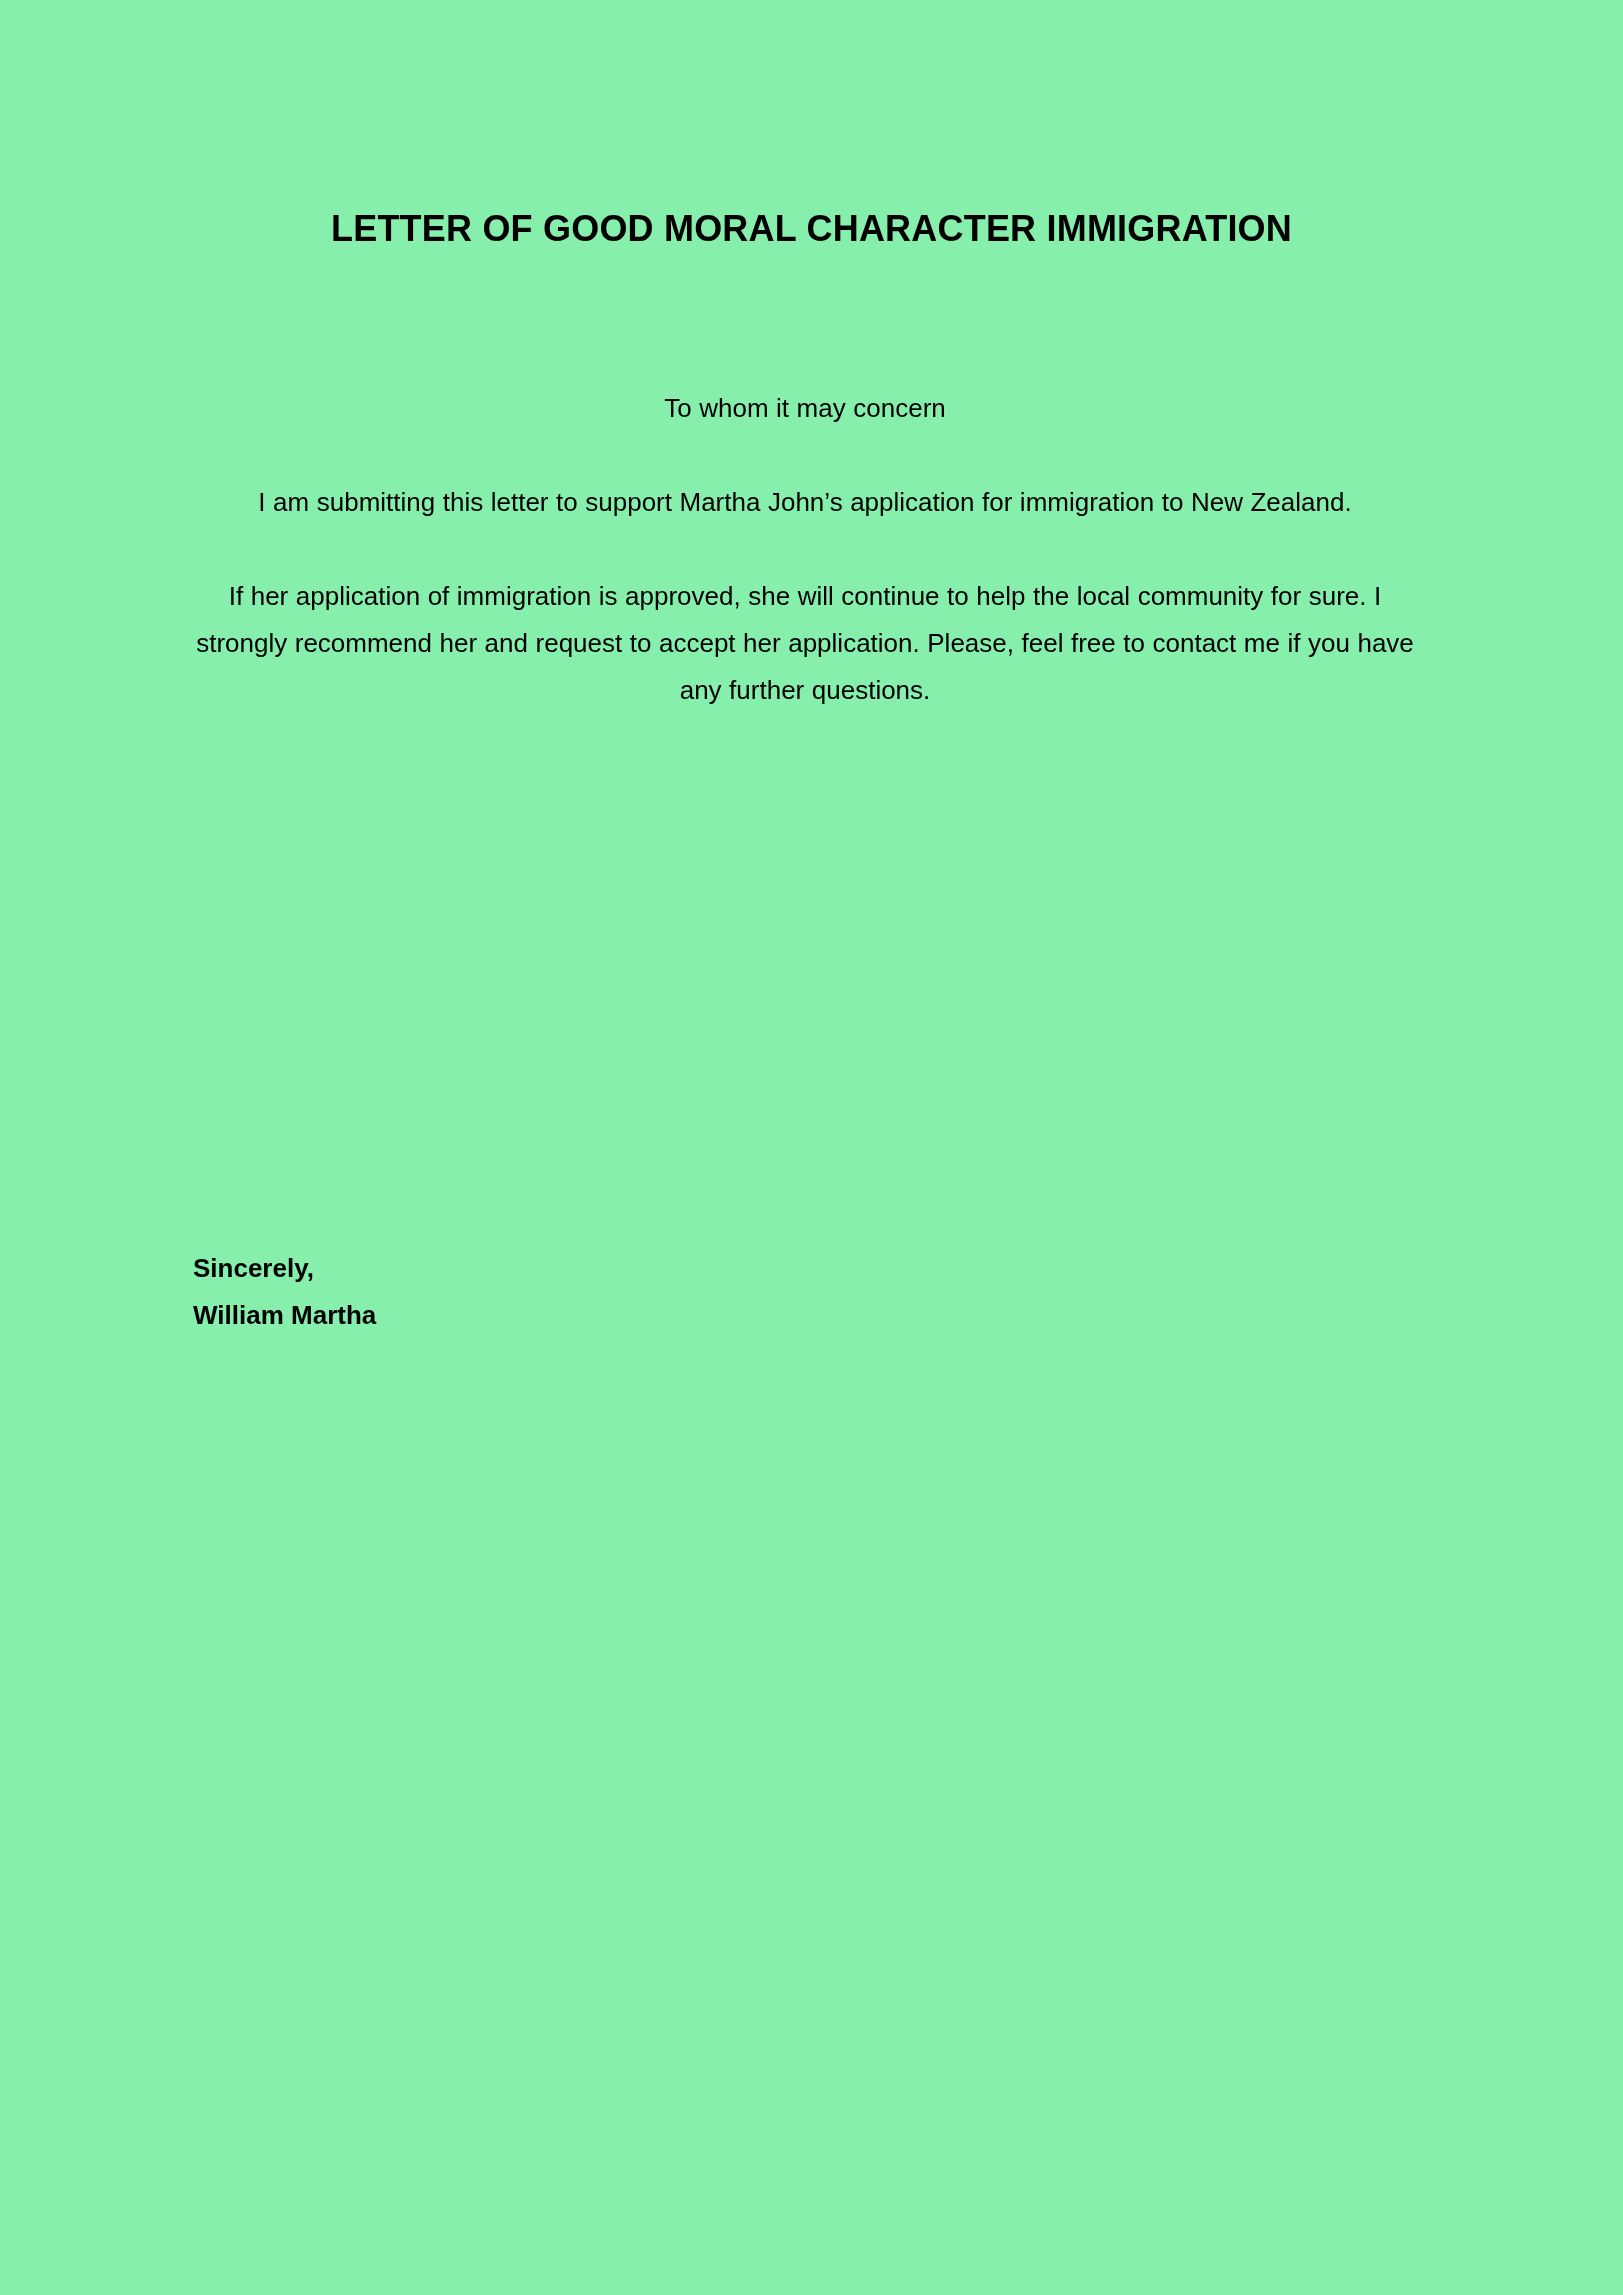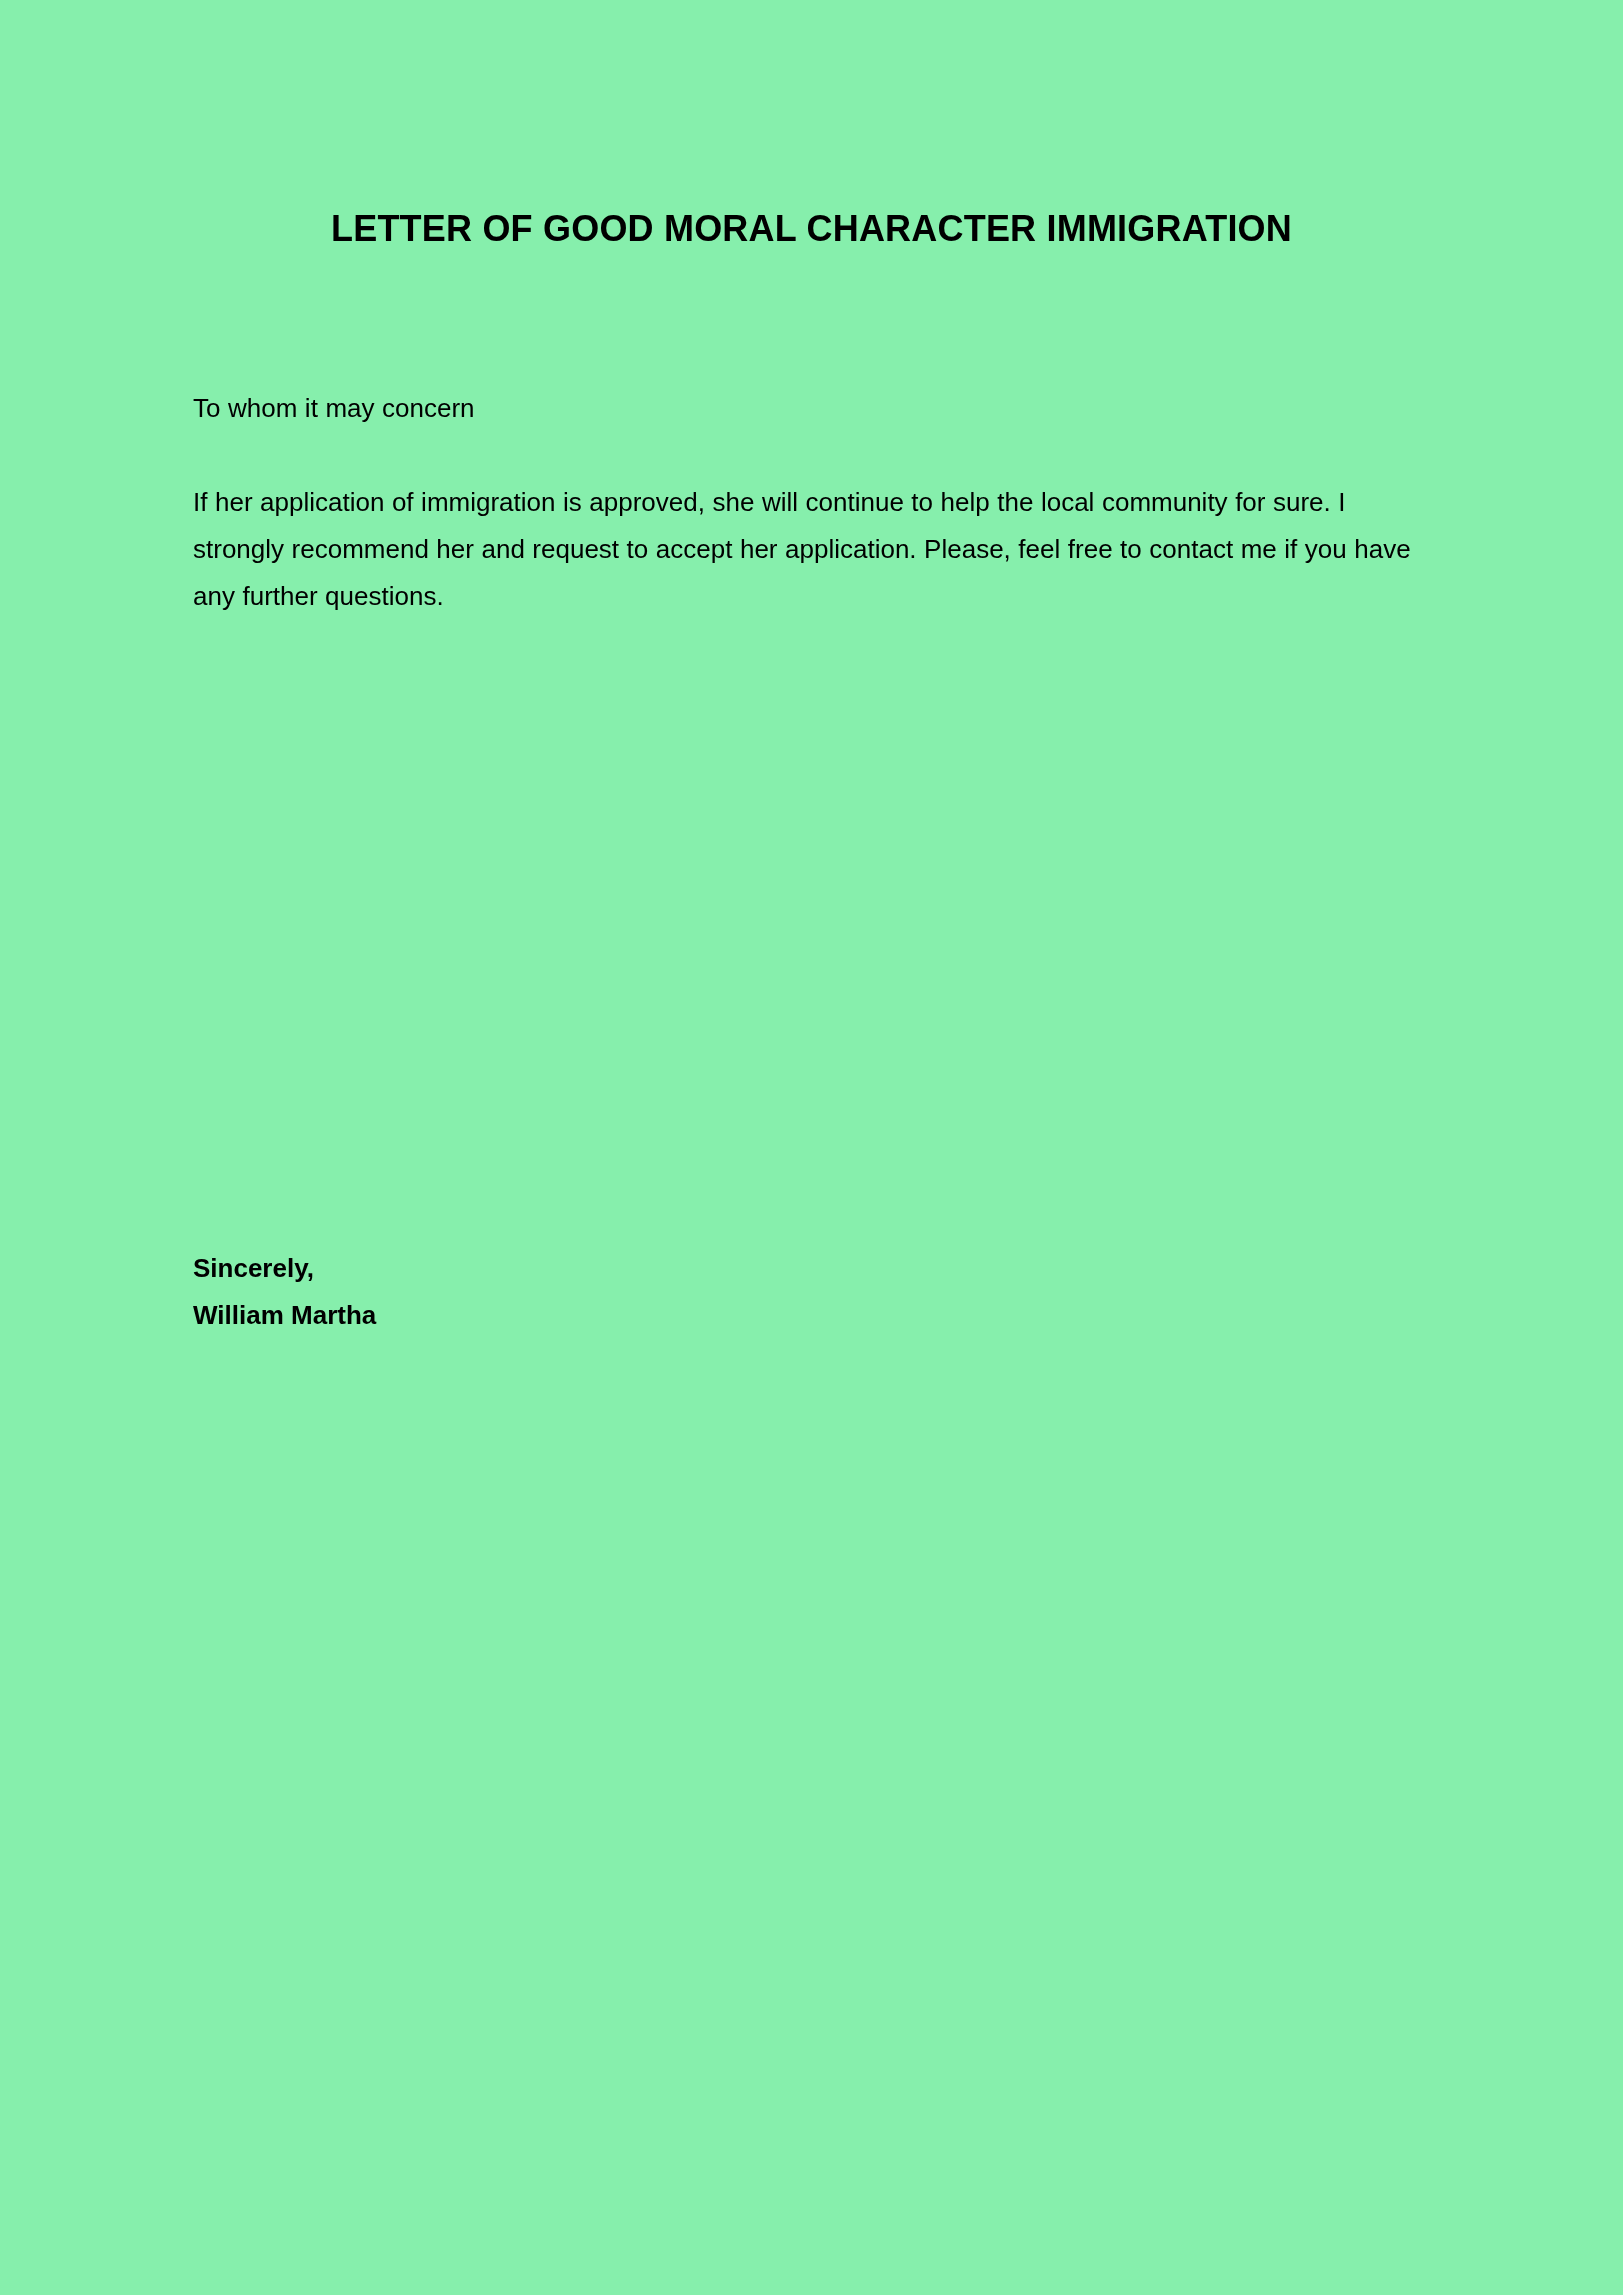--- a/index.html
+++ b/index.html
@@ -44,21 +44,21 @@
     left: 193px;
     top: 385px;
     width: 1224px;
   }
 
   .para {
     font-size: 26px;
     line-height: 47px;
     font-weight: 400;
     color: #000000;
-    text-align: left;
+    text-align: center;
     margin: 0 0 47px 0;
     word-spacing: 0.3px;
   }
 
   .para:last-child {
     margin-bottom: 0;
   }
 
   .signoff-block {
     position: absolute;
@@ -80,20 +80,21 @@
 <body>
 
 <div class="page">
 
   <h1 class="doc-title">LETTER OF GOOD MORAL CHARACTER IMMIGRATION</h1>
 
   <div class="letter-body">
 
     <p class="para">To whom it may concern</p>
 
+    <p class="para">I am submitting this letter to support Martha John’s application for immigration to New Zealand.</p>
 
 
 
     <p class="para">If her application of immigration is approved, she will continue to help the local community for sure. I strongly recommend her and request to accept her application. Please, feel free to contact me if you have any further questions.</p>
 
   </div>
 
   <div class="signoff-block">
     <p class="signoff-line">Sincerely,</p>
     <p class="signoff-line">William Martha</p>

